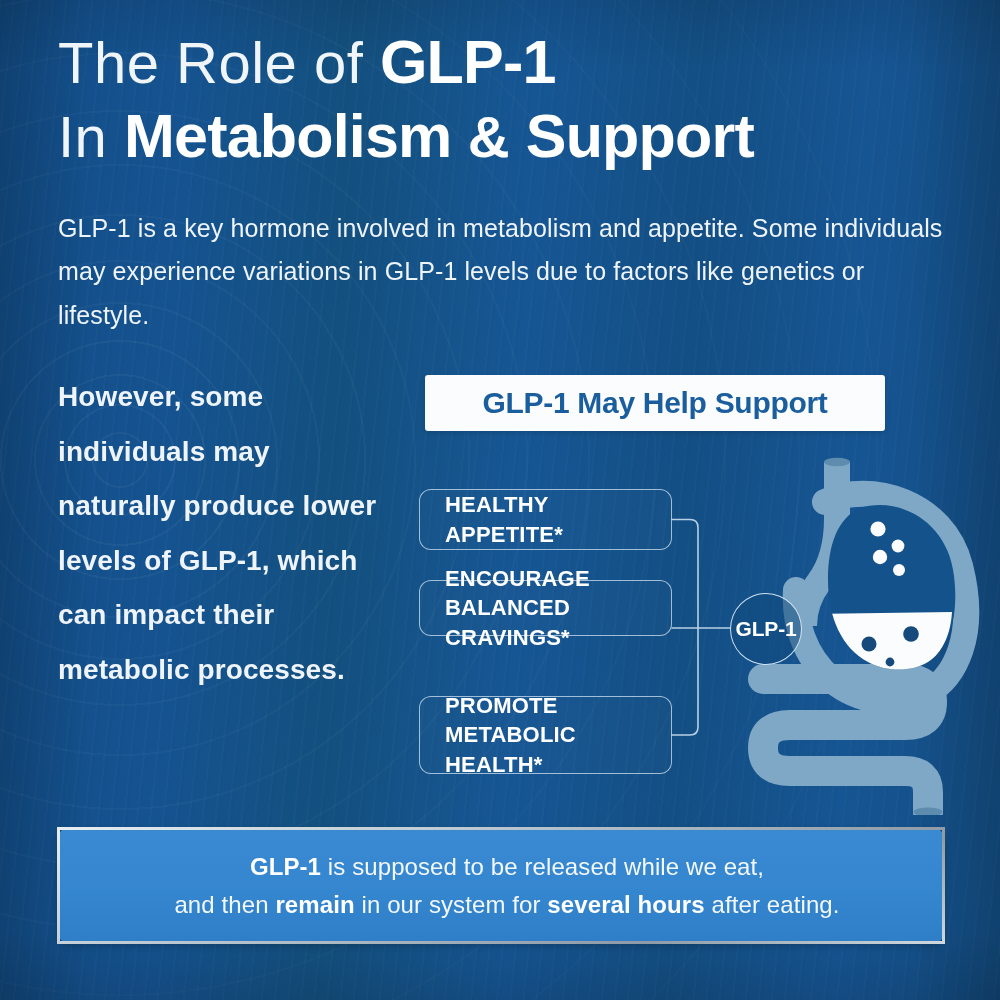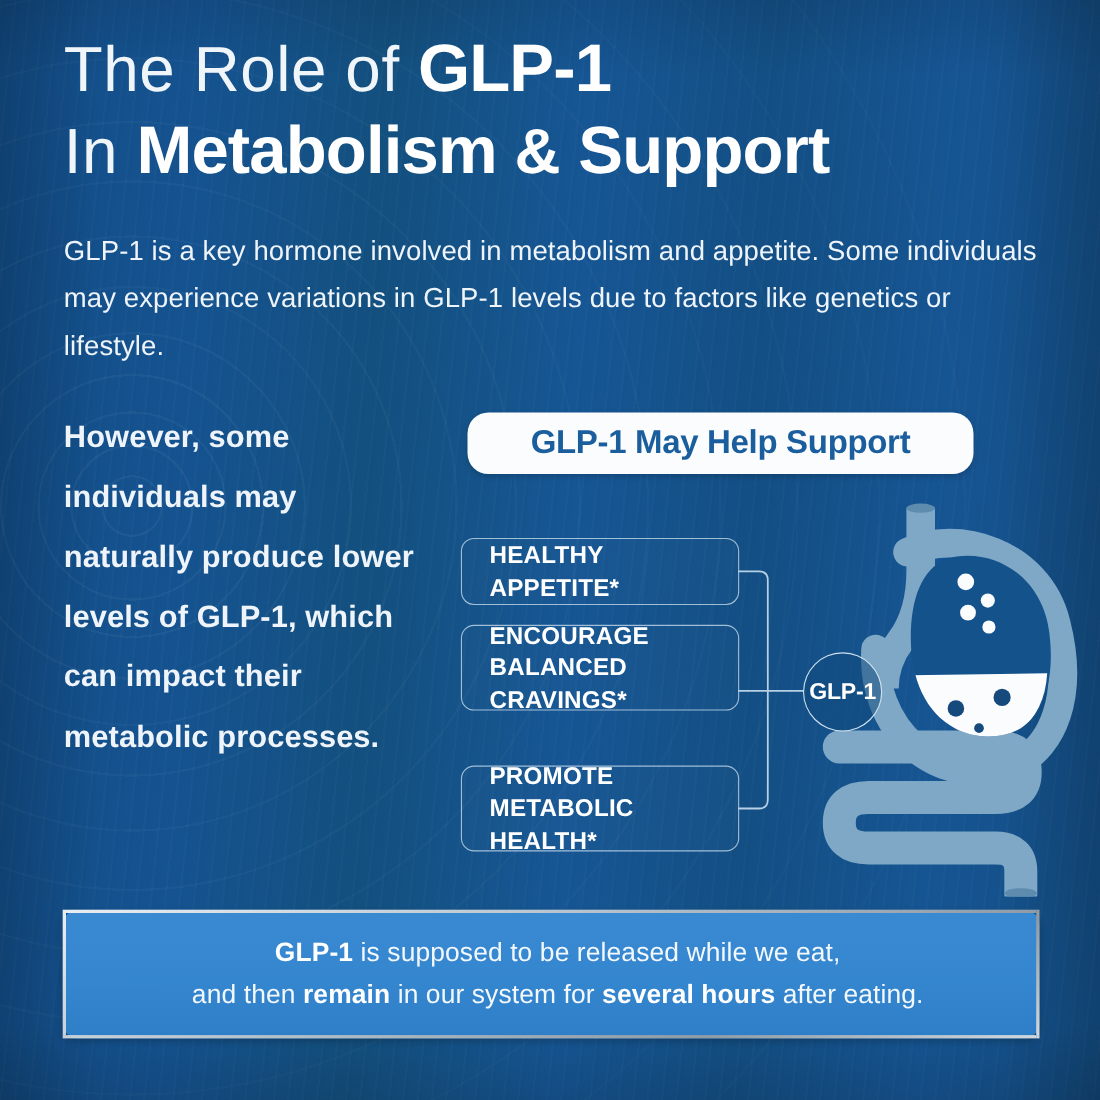--- a/index.html
+++ b/index.html
@@ -126,21 +126,21 @@
   }
 
   
   .pill {
     position: absolute;
     left: 425px;
     top: 375px;
     width: 460px;
     height: 56px;
     background: #fbfcfd;
-    border-radius: 19px;
+    border-radius: 3px;
     display: flex;
     align-items: center;
     justify-content: center;
     box-shadow: 0 2px 5px rgba(0,0,0,0.14);
   }
   .pill-text {
     font-family: "Liberation Sans Narrow", "Liberation Sans", sans-serif;
     font-weight: 700;
     font-size: 30px;
     color: #1b5e9e;
@@ -164,21 +164,21 @@
     font-family: "Liberation Sans Narrow", "Liberation Sans", sans-serif;
     font-weight: 700;
     font-size: 22px;
     line-height: 1.32;
     color: #ffffff;
     letter-spacing: 0.2px;
     padding: 0 0 0 25px;
     text-transform: uppercase;
   }
   #box-1 { top: 489px;  height: 61px; }
-  #box-2 { top: 568px;  height: 78px; }
+  #box-2 { top: 580px;  height: 56px; }
   #box-3 { top: 696px;  height: 78px; }
 
   
   .connector { position: absolute; left: 0; top: 0; pointer-events: none; }
 
   
   .glp-node {
     position: absolute;
     left: 730px;
     top: 593px;

